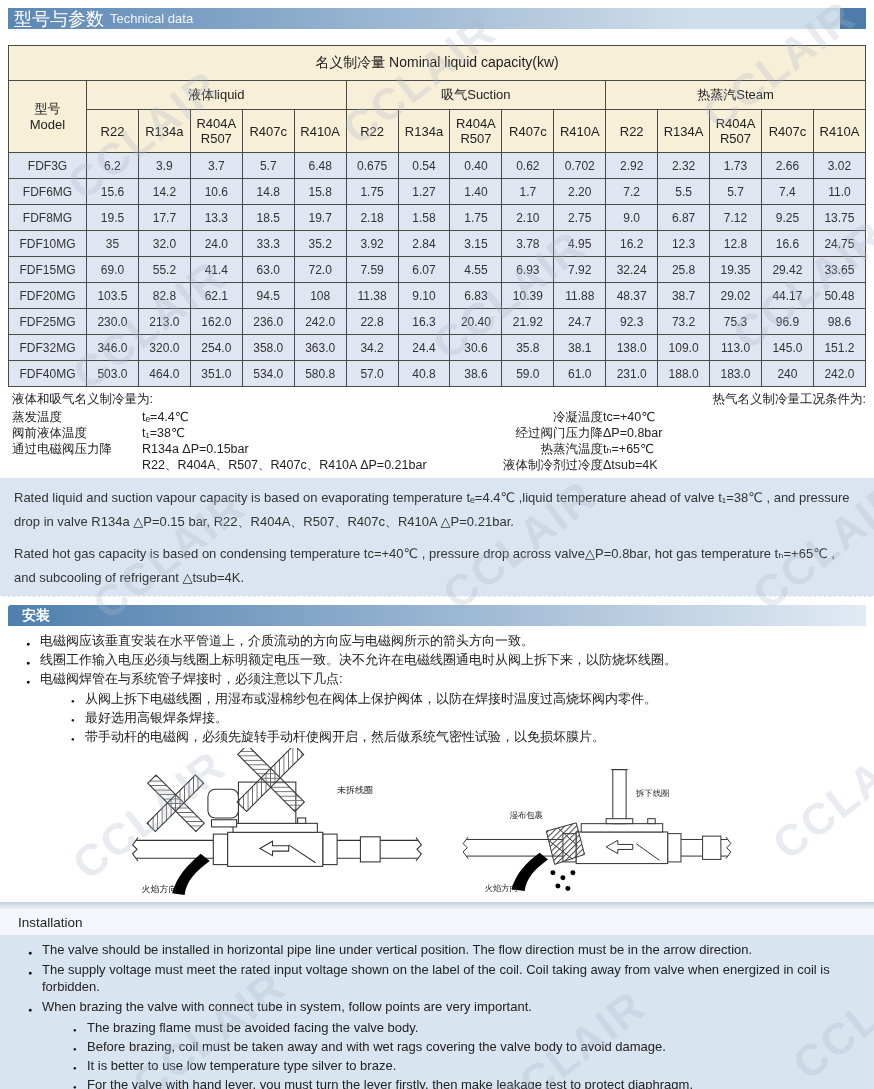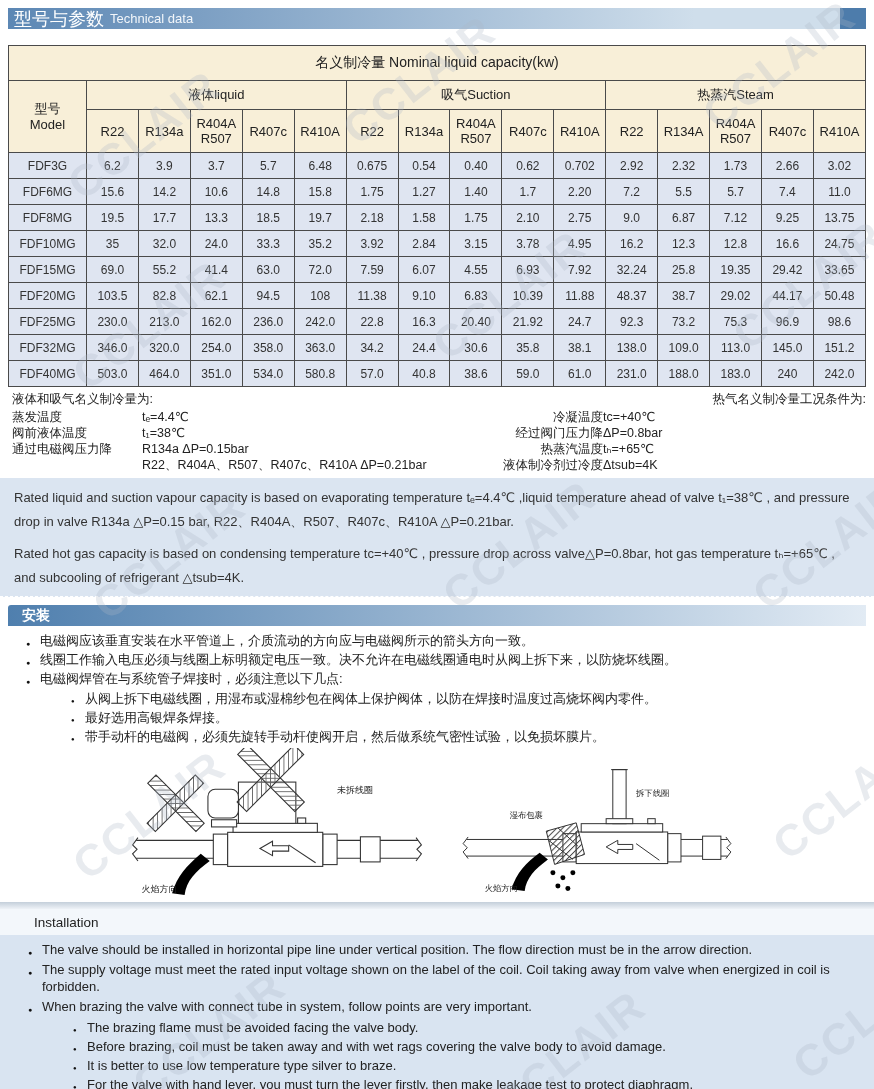--- a/index.html
+++ b/index.html
@@ -65,21 +65,21 @@
 
   
   .diagrams{display:flex;justify-content:center;gap:0;margin-top:3px;height:148px;}
   .diagrams svg{display:block;}
   .dlabel{font-size:10px;fill:#222;}
 
   
   .install-en{margin-top:6px;}
   .pre-band{height:7px;background:linear-gradient(to bottom,#c4cfda,#eef2f7);}
   .install-heading{font-size:13.5px;color:#222;background:#f3f7fb;
-    padding:6px 0 5px 34px;}
+    padding:6px 0 5px 18px;}
   .install-panel{background:#d9e4f1;padding:7px 12px 8px 26px;min-height:150px;box-sizing:border-box;}
   .install-panel .b-list>li{font-size:13px;line-height:16.5px;margin-bottom:4px;}
 </style>
 </head>
 <body>
 
 <span class="wm" style="left:55px;top:110px">CCLAIR</span>
 <span class="wm" style="left:330px;top:55px">CCLAIR</span>
 <span class="wm" style="left:690px;top:40px">CCLAIR</span>
 <span class="wm" style="left:60px;top:300px">CCLAIR</span>

